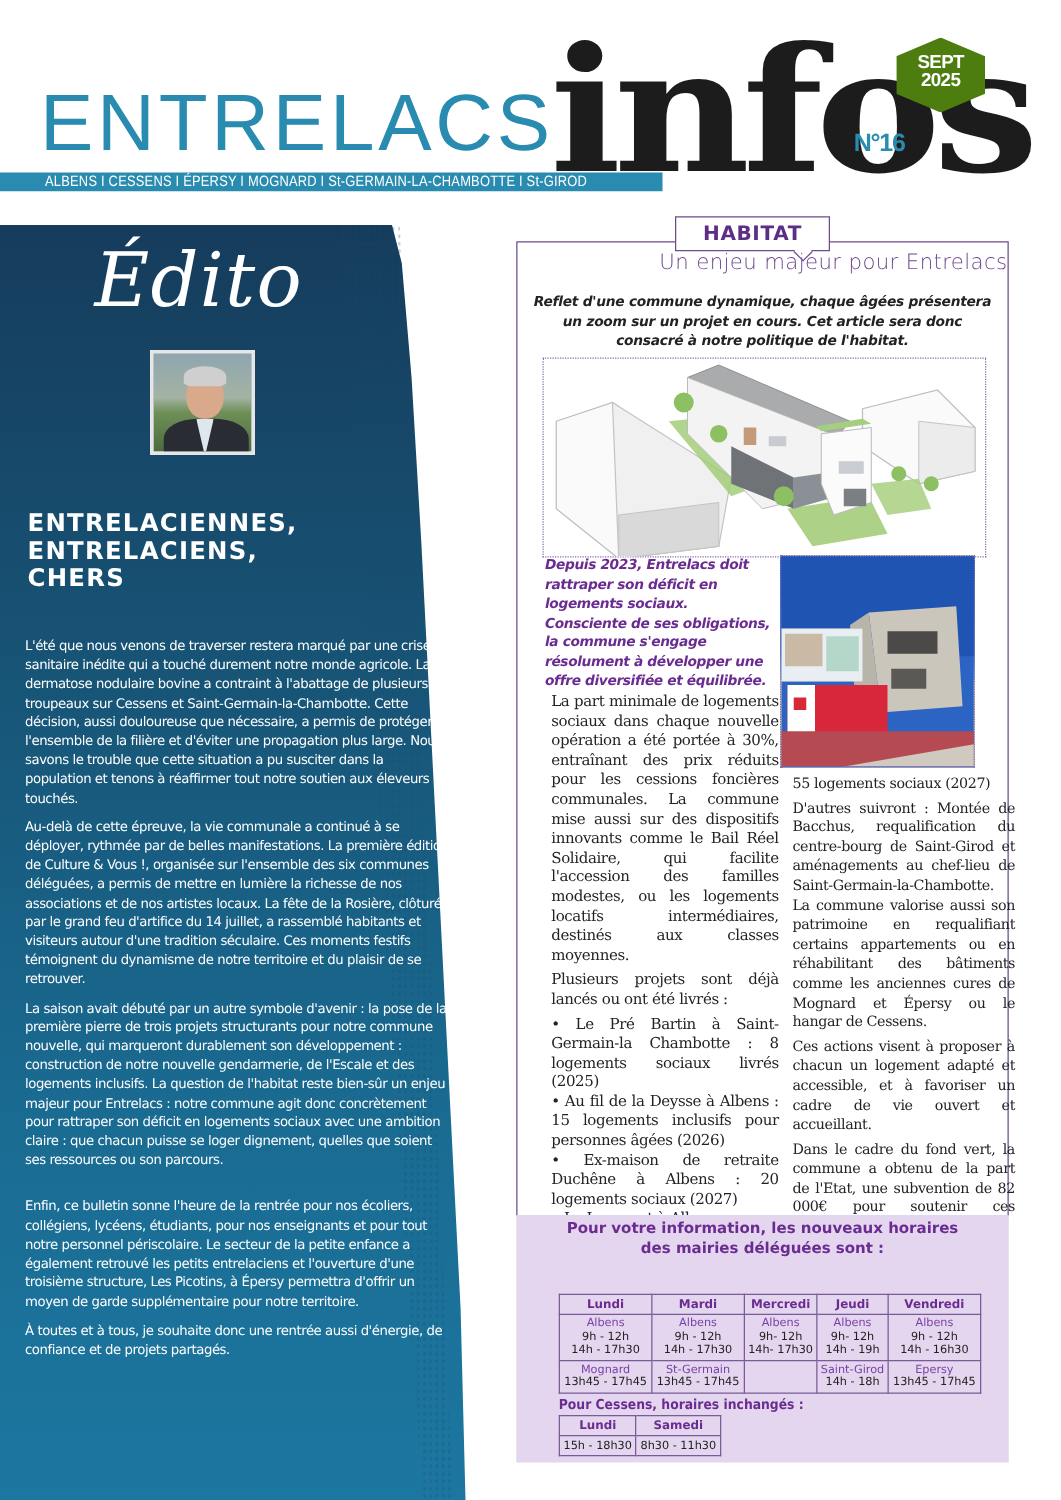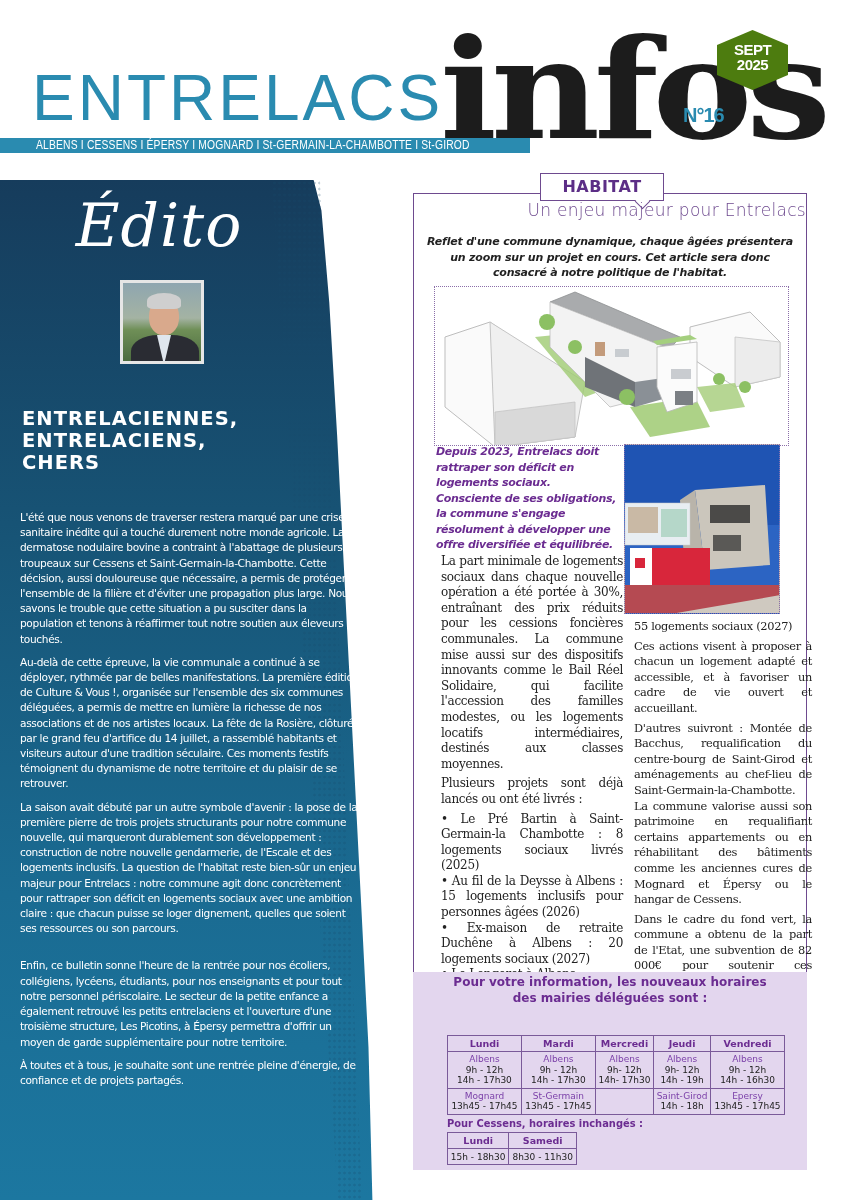--- a/index.html
+++ b/index.html
@@ -89,21 +89,21 @@
   <div class="salutation">
     <div>ENTRELACIENNES,</div>
     <div>ENTRELACIENS,</div>
     <div>CHERS</div>
   </div>
   <div class="edito-body">
     <p>L'été que nous venons de traverser restera marqué par une crise sanitaire inédite qui a touché durement notre monde agricole. La dermatose nodulaire bovine a contraint à l'abattage de plusieurs troupeaux sur Cessens et Saint-Germain-la-Chambotte. Cette décision, aussi douloureuse que nécessaire, a permis de protéger l'ensemble de la filière et d'éviter une propagation plus large. Nous savons le trouble que cette situation a pu susciter dans la population et tenons à réaffirmer tout notre soutien aux éleveurs touchés.</p>
     <p>Au-delà de cette épreuve, la vie communale a continué à se déployer, rythmée par de belles manifestations. La première édition de Culture &amp; Vous !, organisée sur l'ensemble des six communes déléguées, a permis de mettre en lumière la richesse de nos associations et de nos artistes locaux. La fête de la Rosière, clôturée par le grand feu d'artifice du 14 juillet, a rassemblé habitants et visiteurs autour d'une tradition séculaire. Ces moments festifs témoignent du dynamisme de notre territoire et du plaisir de se retrouver.</p>
     <p>La saison avait débuté par un autre symbole d'avenir : la pose de la première pierre de trois projets structurants pour notre commune nouvelle, qui marqueront durablement son développement : construction de notre nouvelle gendarmerie, de l'Escale et des logements inclusifs. La question de l'habitat reste bien-sûr un enjeu majeur pour Entrelacs : notre commune agit donc concrètement pour rattraper son déficit en logements sociaux avec une ambition claire : que chacun puisse se loger dignement, quelles que soient ses ressources ou son parcours.</p>
     <p class="gap">Enfin, ce bulletin sonne l'heure de la rentrée pour nos écoliers, collégiens, lycéens, étudiants, pour nos enseignants et pour tout notre personnel périscolaire. Le secteur de la petite enfance a également retrouvé les petits entrelaciens et l'ouverture d'une troisième structure, Les Picotins, à Épersy permettra d'offrir un moyen de garde supplémentaire pour notre territoire.</p>
-    <p>À toutes et à tous, je souhaite sont une rentrée pleine d'énergie, de confiance et de projets partagés.</p>
+    <p>À toutes et à tous, je souhaite donc une rentrée aussi d'énergie, de confiance et de projets partagés.</p>
   </div>
 </section>
 
 <article class="article">
   <div class="section-tab">HABITAT</div>
   <div class="article-title">Un enjeu majeur pour Entrelacs</div>
   <div class="article-lead">Reflet d'une commune dynamique, chaque âgées présentera un zoom sur un projet en cours. Cet article sera donc consacré à notre politique de l'habitat.</div>
 
   <div class="rendering" title="Perspective 3D d'un projet de logements">
     <svg width="355" height="160" viewBox="0 0 355 160">
@@ -165,22 +165,22 @@
     <p>La part minimale de logements sociaux dans chaque nouvelle opération a été portée à 30%, entraînant des prix réduits pour les cessions foncières communales. La commune mise aussi sur des dispositifs innovants comme le Bail Réel Solidaire, qui facilite l'accession des familles modestes, ou les logements locatifs intermédiaires, destinés aux classes moyennes.</p>
     <p>Plusieurs projets sont déjà lancés ou ont été livrés :</p>
     <span class="bul">• Le Pré Bartin à Saint-Germain-la Chambotte : 8 logements sociaux livrés (2025)</span>
     <span class="bul">• Au fil de la Deysse à Albens : 15 logements inclusifs pour personnes âgées (2026)</span>
     <span class="bul">• Ex-maison de retraite Duchêne à Albens : 20 logements sociaux (2027)</span>
     <span class="bul">• Le Longeret à Albens :</span>
   </div>
 
   <div class="col-right">
     <p>55 logements sociaux (2027)</p>
+    <p>D'autres suivront : Montée de Bacchus, requalification du centre-bourg de Saint-Girod et aménagements au chef-lieu de Saint-Germain-la-Chambotte. La commune valorise aussi son patrimoine en requalifiant certains appartements ou en réhabilitant des bâtiments comme les anciennes cures de Mognard et Épersy ou le hangar de Cessens.</p>
     <p>Ces actions visent à proposer à chacun un logement adapté et accessible, et à favoriser un cadre de vie ouvert et accueillant.</p>
-    <p>D'autres suivront : Montée de Bacchus, requalification du centre-bourg de Saint-Girod et aménagements au chef-lieu de Saint-Germain-la-Chambotte. La commune valorise aussi son patrimoine en requalifiant certains appartements ou en réhabilitant des bâtiments comme les anciennes cures de Mognard et Épersy ou le hangar de Cessens.</p>
     <p>Dans le cadre du fond vert, la commune a obtenu de la part de l'Etat, une subvention de 82 000€ pour soutenir ces créations de logements.</p>
   </div>
 </article>
 
 <section class="hours">
   <div class="hours-title">
     <div>Pour votre information, les nouveaux horaires</div>
     <div>des mairies déléguées sont :</div>
   </div>
   <table class="hours-table">

